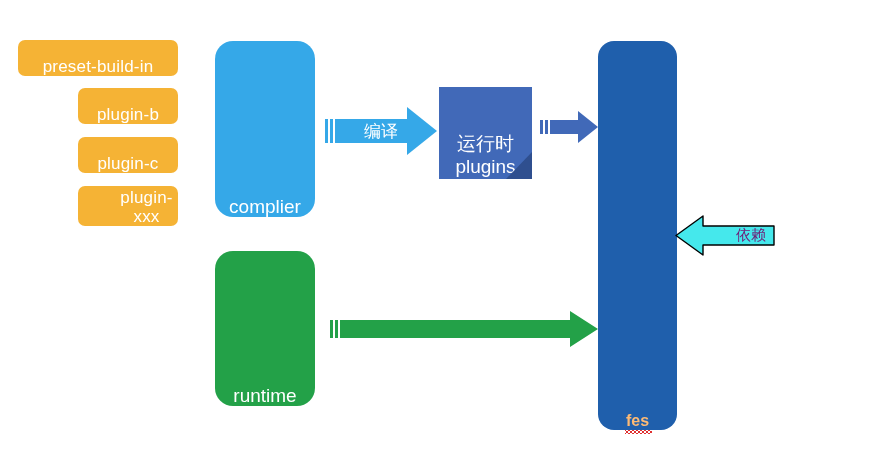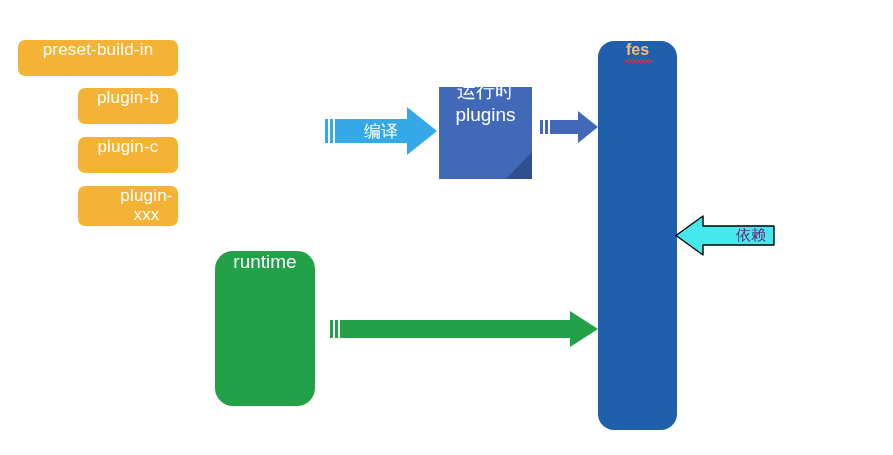--- a/index.html
+++ b/index.html
@@ -14,21 +14,21 @@
     position: relative;
     width: 893px;
     height: 455px;
     background: #ffffff;
     overflow: hidden;
   }
   .node {
     position: absolute;
     box-sizing: border-box;
     display: flex;
-    align-items: flex-start;
+    align-items: flex-end;
     justify-content: center;
     text-align: center;
     color: #ffffff;
     line-height: 1.12;
     user-select: none;
   }
 
   
   .chip {
     background: #F5B335;
@@ -128,20 +128,23 @@
   </div>
 
   <div class="node chip" style="left:78px; top:137px; width:100px; height:36px;">
     <span>plugin-c</span>
   </div>
 
   <div class="node chip" style="left:78px; top:186px; width:100px; height:40px;padding-left:37px;">
     <span>plugin-xxx</span>
   </div>
 
+  <div class="node stage compiler" style="left:215px; top:41px; width:100px; height:176px;">
+    <span>complier</span>
+  </div>
 
   <div class="node stage runtime" style="left:215px; top:251px; width:100px; height:155px;">
     <span>runtime</span>
   </div>
 
   <div class="arrow-wrap" style="left:325px; top:106px; width:112px; height:50px;">
     <svg width="112" height="50" viewBox="0 0 112 50" aria-hidden="true">
       <rect x="0" y="13" width="3" height="24" fill="#35A8E8"></rect>
       <rect x="5" y="13" width="3" height="24" fill="#35A8E8"></rect>
       <path d="M10,13 L82,13 L82,1 L112,25 L82,49 L82,37 L10,37 Z" fill="#35A8E8"></path>

